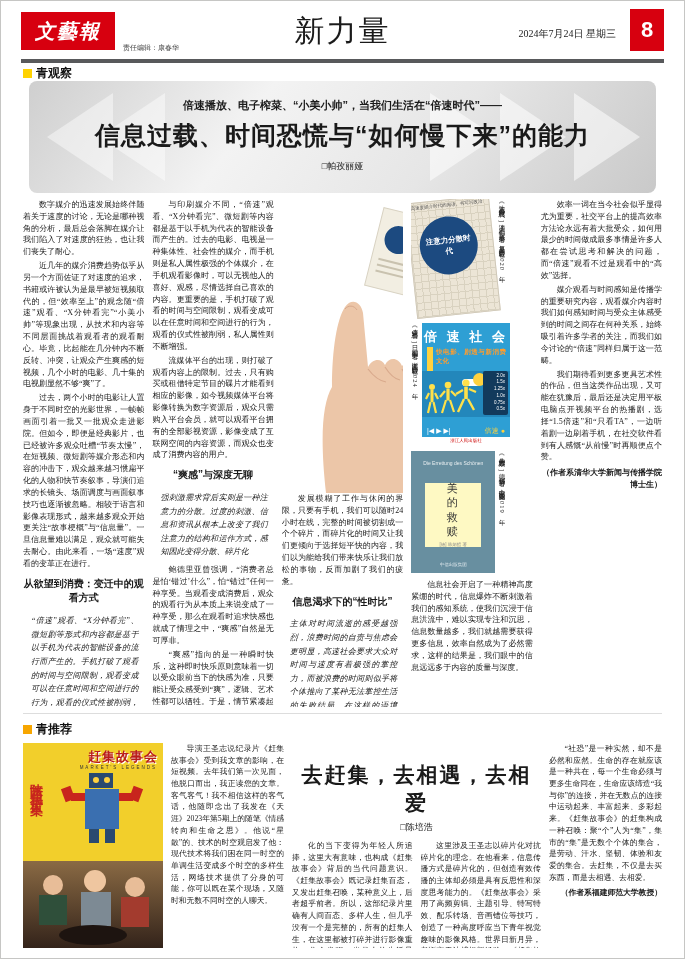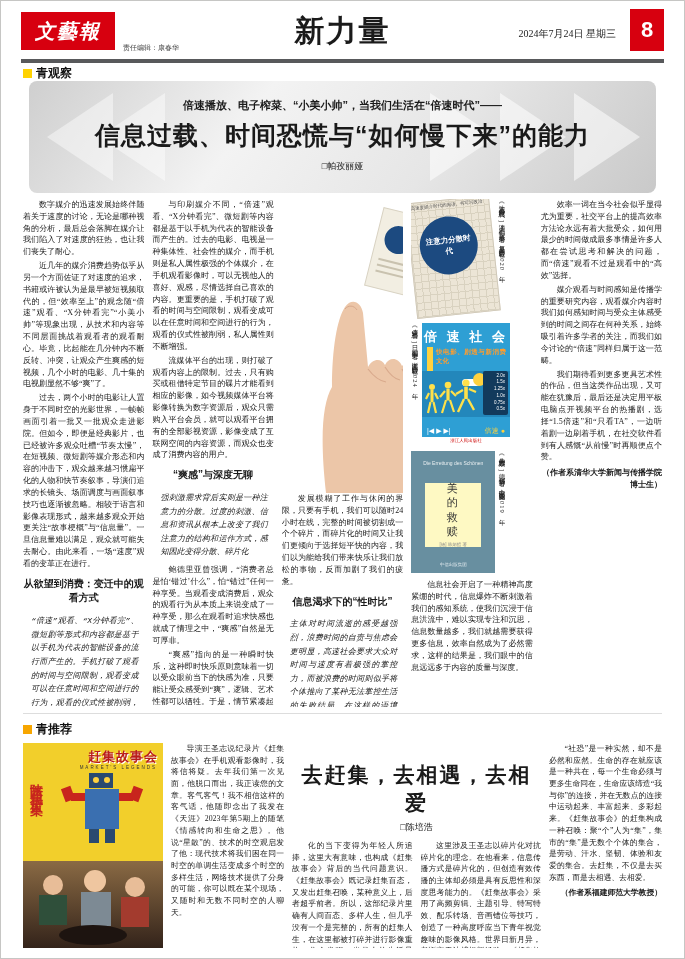--- a/index.html
+++ b/index.html
@@ -7,21 +7,21 @@
   .page{position:relative;width:685px;height:959px;background:#fff;border:1px solid #c6c6c4;
         margin:0 auto;overflow:hidden;font-family:"Liberation Serif",serif;color:#1a1a1a;}
   
   .header{position:absolute;top:8px;left:20px;right:20px;height:48px;}
   .logo{position:absolute;left:0;top:3px;width:94px;height:38px;background:#d7000f;color:#fff;
         display:flex;align-items:center;justify-content:center;font-weight:bold;font-style:italic;
         font-size:20px;letter-spacing:2px;font-family:"Liberation Serif",serif;}
   .editor-note{position:absolute;left:102px;bottom:4px;font-size:7px;color:#444;
         font-family:"Liberation Sans",sans-serif;}
   .section-title{position:absolute;left:50%;top:2px;transform:translateX(-50%);
-        font-size:30px;font-weight:bold;font-family:"Liberation Sans",sans-serif;letter-spacing:2px;}
+        font-size:30px;font-weight:normal;font-family:"Liberation Sans",sans-serif;letter-spacing:2px;}
   .date{position:absolute;right:48px;top:18px;font-size:10px;color:#222;}
   .page-no{position:absolute;right:0;top:0;width:34px;height:42px;background:#d7000f;color:#fff;
         display:flex;align-items:center;justify-content:center;font-size:22px;font-weight:bold;
         font-family:"Liberation Sans",sans-serif;}
   .header-rule{position:absolute;top:58px;left:20px;right:20px;height:4px;background:#58595b;}
   
   .sec-label{position:absolute;left:22px;display:flex;align-items:center;gap:4px;
         font-family:"Liberation Sans",sans-serif;font-weight:bold;font-size:12px;color:#111;}
   .sq{width:9px;height:9px;display:inline-block;}
   .sq-observe{background:#ffd200;}
@@ -38,21 +38,21 @@
   .hero-title{margin-top:6px;font-size:25px;font-weight:bold;letter-spacing:1px;
         font-family:"Liberation Sans",sans-serif;position:relative;}
   .hero-byline{margin-top:8px;font-size:9px;color:#222;position:relative;}
   
   .main-cols{position:absolute;top:198px;left:22px;right:22px;height:508px;display:flex;gap:8px;}
   .col{flex:1 1 0;overflow:hidden;font-size:8px;line-height:1.48;text-align:justify;}
   .blk{margin:0 0 2px 0;}
   .blk.p{text-indent:2em;}
   .blk.sub{font-weight:bold;text-align:center;font-size:10px;margin:7px 0 5px 0;text-indent:0;
         font-family:"Liberation Sans",sans-serif;}
-  .blk.quote{font-style:italic;line-height:1.7;padding:3px 6px 3px 8px;font-family:Liberation Mono, monospace;}
+  .blk.quote{font-style:italic;line-height:1.7;padding:3px 6px 3px 8px;}
   .blk.aff{text-align:right;font-weight:bold;text-indent:0;margin-top:4px;}
   
   .photo{width:150px;height:294px;margin-right:-34px;position:relative;z-index:2;background:#fff;}
   
   .bookrow{display:flex;gap:3px;margin-bottom:6px;}
   .vcap{writing-mode:vertical-rl;font-size:6.5px;letter-spacing:1px;color:#222;height:118px;
         line-height:1.2;}
   .book1{width:84px;height:116px;transform:rotate(-6deg);background:#ece5d6;border:1px solid #cfc8b8;
         position:relative;flex-shrink:0;
         background-image:repeating-linear-gradient(0deg,#d9d2c0 0 1px,transparent 1px 7px),
@@ -280,21 +280,21 @@
           <rect x="16" y="152" width="28" height="30" fill="#2f4f3a"></rect>
           <circle cx="72" cy="138" r="11" fill="#efc6a0"></circle>
           <rect x="58" y="149" width="30" height="34" fill="#7d8a94"></rect>
           <circle cx="112" cy="144" r="10" fill="#e8bd98"></circle>
           <rect x="98" y="154" width="28" height="30" fill="#a33b2e"></rect>
           <ellipse cx="70" cy="192" rx="34" ry="10" fill="#1d1410"></ellipse>
         </g>
       </svg>
     </div>
     <div class="rec-col">
-        <div class="blk p">导演王圣志说纪录片《赶集故事会》在手机观看影像时，我将信将疑。去年我们第一次见面，他脱口而出，我正读您的文章。客气客气！我不相信这样的客气话，他随即念出了我发在《天涯》2023年第5期上的随笔《情感转向和生命之思》。他说“星散”的、技术的时空观启发了他：现代技术将我们困在同一时空的单调生活变成多个时空的多样生活，网络技术提供了分身的可能，你可以既在某个现场，又随时和无数不同时空的人聊天。</div>
+        <div class="blk p">导演王圣志说纪录片《赶集故事会》受到我文章的影响，在短视频。去年我们第一次见面，他脱口而出，我正读您的文章。客气客气！我不相信这样的客气话，他随即念出了我发在《天涯》2023年第5期上的随笔《情感转向和生命之思》。他说“星散”的、技术的时空观启发了他：现代技术将我们困在同一时空的单调生活变成多个时空的多样生活，网络技术提供了分身的可能，你可以既在某个现场，又随时和无数不同时空的人聊天。</div>
       </div>
     <div class="rec-center">
       <div class="rec-title">去赶集，去相遇，去相爱</div>
       <div class="rec-byline">□陈培浩</div>
       <div class="rec-subcols">
         <div class="rec-subcol">
             <div class="blk p">化的当下变得为年轻人所追捧，这里大有意味，也构成《赶集故事会》背后的当代问题意识。《赶集故事会》既记录赶集百态，又发出赶集召唤，某种意义上，后者超乎前者。所以，这部纪录片里确有人间百态、多样人生，但几乎没有一个是完整的，所有的赶集人生，在这里都被打碎并进行影像重构。你会发现，当代人的生活是反“赶集”的，技术为孤独的当代主体把一切都准备好了，这种生活常态却隐含着最深刻的心灵和社会危机。</div>
           </div>
         <div class="rec-subcol">
             <div class="blk p">这里涉及王圣志以碎片化对抗碎片化的理念。在他看来，信息传播方式是碎片化的，但创造有效传播的主体却必须是具有反思性和深度思考能力的。《赶集故事会》采用了高频剪辑、主题引导、特写特效、配乐转场、音画错位等技巧，创造了一种高度呼应当下青年视觉趣味的影像风格。世界日新月异，老语言无法捕捉新经验，《赶集故事会》的影像语言无疑是“新”的，而它直面的是当下大多数青年人的心灵困境。</div>

